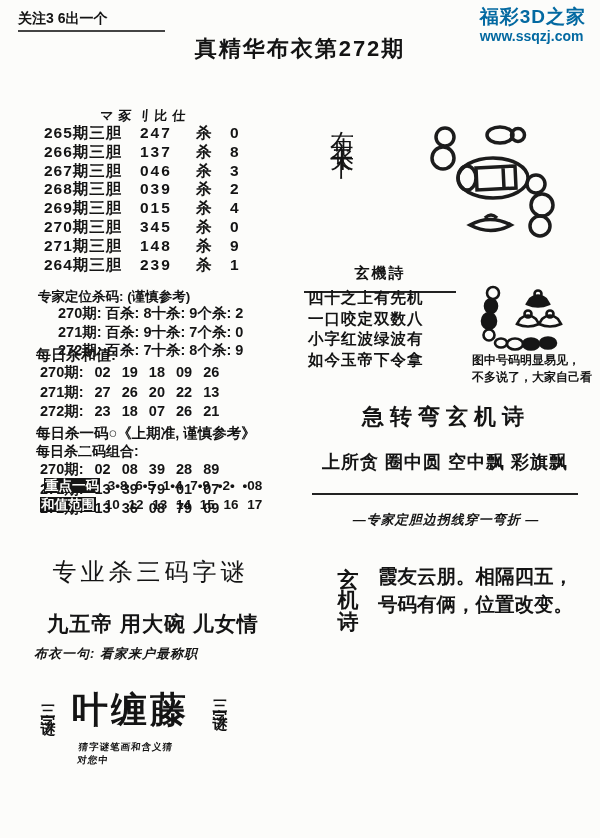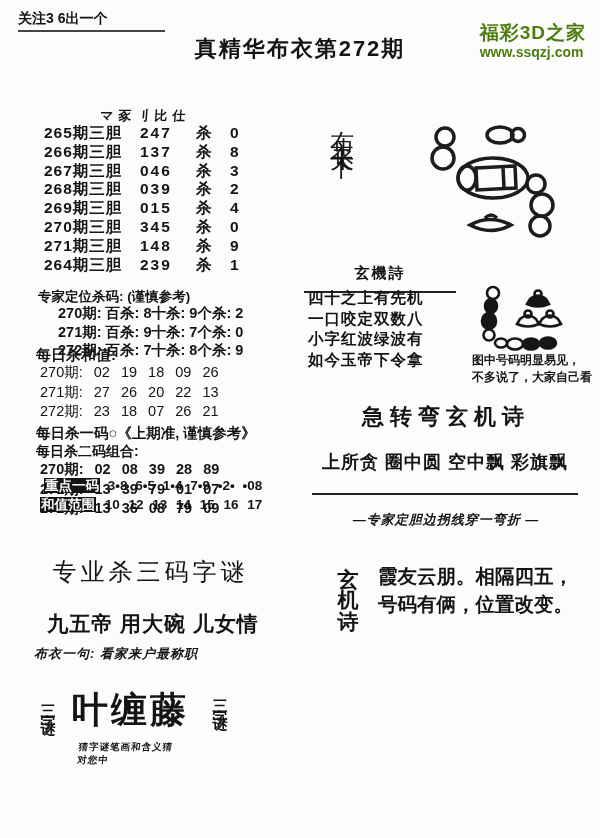--- a/index.html
+++ b/index.html
@@ -5,39 +5,39 @@
   html,body{margin:0;padding:0;background:#e8e8e8;}
   .page{
     position:relative;width:600px;height:838px;margin:0 auto;
     background:#fcfcfa;color:#141414;overflow:hidden;
     font-family:"Liberation Sans","DejaVu Sans",sans-serif;
   }
   .abs{position:absolute;}
 
   
   .note-tl{left:18px;top:10px;font-size:14px;font-weight:bold;border-bottom:2px solid #444;padding:0 58px 2px 0;}
-  .brand{right:14px;top:22px;text-align:left;color:#4d7c0f;line-height:1.15;}
+  .brand{right:14px;top:6px;text-align:left;color:#0369a1;line-height:1.15;}
   .brand-name{font-size:19px;font-weight:bold;letter-spacing:1px;}
   .brand-url{font-size:14px;font-weight:bold;}
   .title{left:0;top:34px;width:600px;text-align:center;font-size:22px;font-weight:bold;letter-spacing:2px;}
 
   
   .tbl-head{left:100px;top:107px;font-size:13px;font-weight:bold;letter-spacing:5px;transform:skewX(-4deg);}
   .dan-table{left:44px;top:124px;width:235px;}
   .dan-row{display:flex;font-size:15.5px;font-weight:bold;line-height:18.8px;}
   .dp{width:96px;letter-spacing:1px;}
   .dn{width:56px;letter-spacing:2px;}
   .dk{width:34px;}
   .dv{flex:1;}
 
   .sec-h{font-size:13.5px;font-weight:bold;}
   .dingwei-h{left:38px;top:288px;}
   .dingwei-rows{left:58px;top:304px;font-size:14.5px;font-weight:bold;line-height:18.5px;}
   .hezhi-h{left:36px;top:346px;font-size:15px;font-weight:bold;}
-  .hezhi-rows{left:40px;top:363px;font-size:14.5px;font-weight:normal;line-height:19.5px;word-spacing:7px;}
+  .hezhi-rows{left:40px;top:363px;font-size:14.5px;font-weight:bold;line-height:19.5px;word-spacing:7px;}
   .shayima{left:36px;top:424px;font-size:14.5px;font-weight:bold;}
   .erma-h{left:36px;top:443px;font-size:14px;font-weight:bold;}
   .erma-rows{left:40px;top:460px;font-size:14.5px;font-weight:bold;line-height:19.5px;word-spacing:7px;}
   .zhongdian{left:44px;top:477px;font-size:13.5px;font-weight:bold;word-spacing:4px;}
   .hezhifw{left:40px;top:496px;font-size:13.5px;font-weight:bold;word-spacing:5px;}
   .lbl-ink{background:#141414;color:#fcfcfa;padding:0 1px;text-align:right;} 
 
   .shasanma-title{left:28px;top:556px;width:245px;text-align:center;font-size:24px;letter-spacing:4px;}
   .shasanma-riddle{left:28px;top:610px;width:250px;text-align:center;font-size:21px;font-weight:bold;letter-spacing:1px;}
   .buyi-line{left:34px;top:645px;font-size:13px;font-weight:bold;font-style:italic;letter-spacing:1px;}

